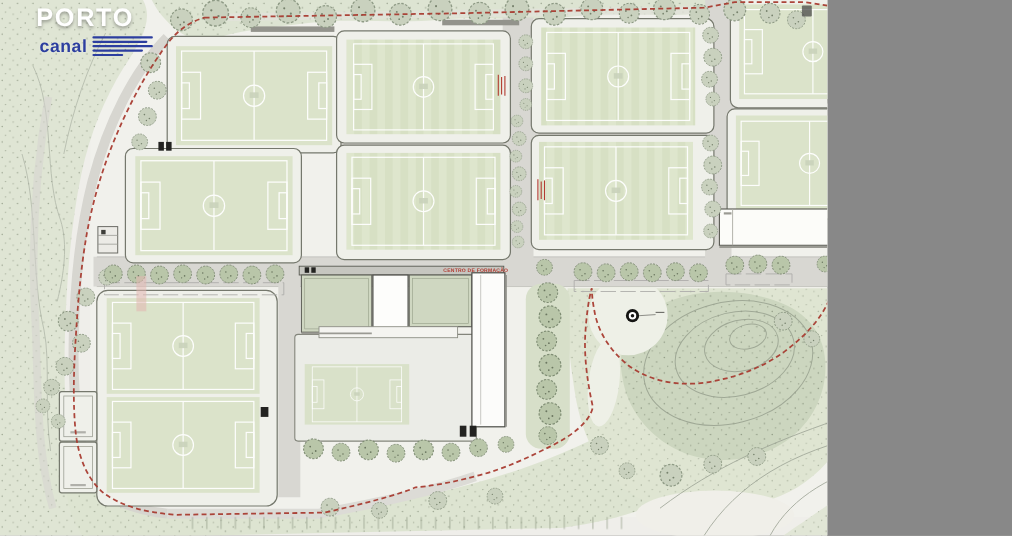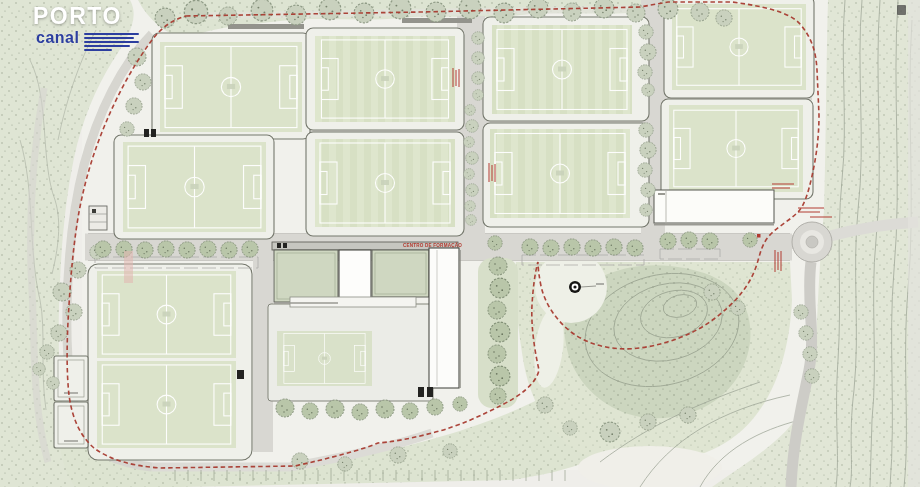--- a/index.html
+++ b/index.html
@@ -1,23 +1,23 @@
 <!DOCTYPE html>
 <html><head>
 <meta charset="utf-8">
 <style>
   html,body{margin:0;padding:0;background:#888;}
-  .stage{position:relative;width:920px;height:487px;overflow:hidden;
+  .stage{position:relative;width:752px;height:487px;overflow:hidden;
          background:#efeeea;font-family:"Liberation Sans",sans-serif;}
   .stage svg{position:absolute;left:0;top:0;}
   
   .logo{position:absolute;left:33px;top:5px;z-index:10;line-height:1;}
   .logo .porto{font-size:23px;font-weight:900;color:#fff;letter-spacing:1.5px;
                text-shadow:0 1px 3px rgba(40,40,40,.4);}
-  .canal-row{display:flex;align-items:flex-start;gap:5px;margin-top:2px;margin-left:3px;}
+  .canal-row{display:flex;align-items:flex-end;gap:5px;margin-top:2px;margin-left:3px;}
   .logo .canal{font-size:16px;font-weight:800;color:#2c3e9f;letter-spacing:.5px;
                text-shadow:0 0 2px rgba(255,255,255,.5);}
   .lines{display:flex;flex-direction:column;gap:2px;padding-top:3px;}
   .lines span{display:block;height:2px;background:#2c3e9f;border-radius:1px;}
   .lines .l1{width:55px}.lines .l2{width:50px}.lines .l3{width:55px}
   .lines .l4{width:46px}.lines .l5{width:28px}
   .corner-mark{position:absolute;right:14px;top:5px;width:9px;height:10px;
                background:#4a4a48;opacity:.75;z-index:10;border-radius:1px;}
   text.centro{font-family:"Liberation Sans",sans-serif;font-size:4.6px;
               letter-spacing:.2px;fill:#b23a30;font-weight:bold;}

